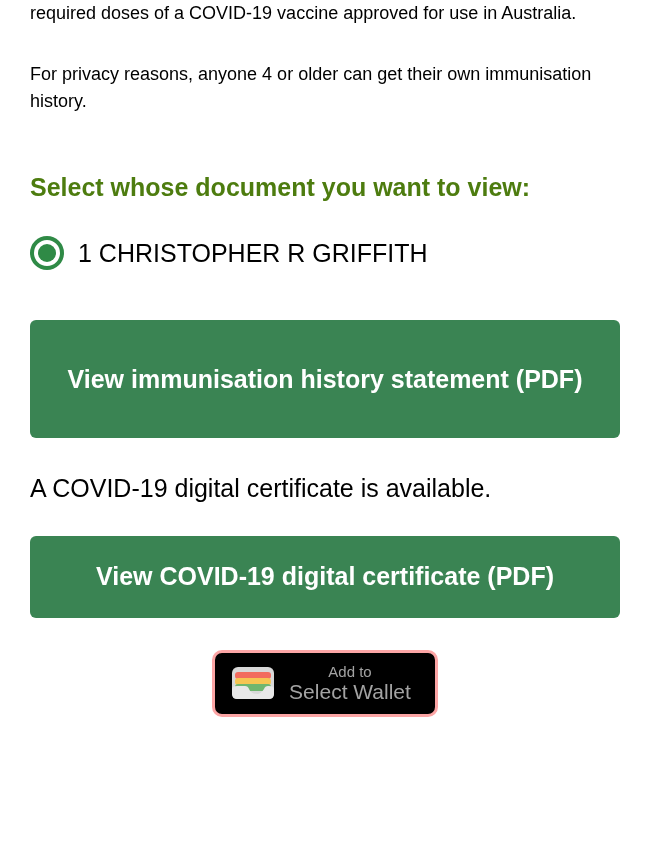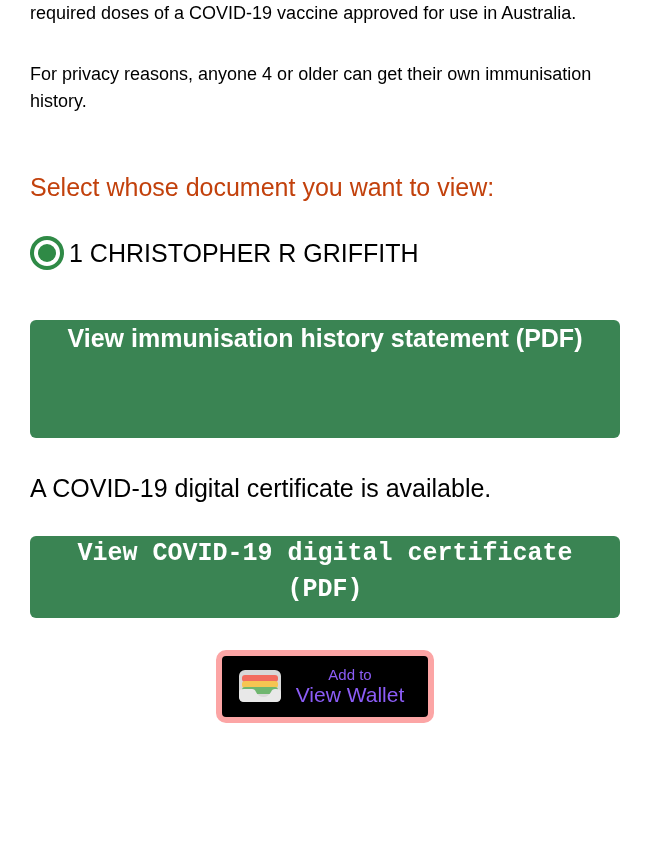--- a/index.html
+++ b/index.html
@@ -12,29 +12,29 @@
       -webkit-font-smoothing: antialiased;
     }
     .intro-text {
       font-size: 18px;
       line-height: 1.5;
       margin-bottom: 34px;
       color: #000;
     }
     .heading-select {
       font-size: 25px;
-      font-weight: 400;
+      font-weight: 700;
       margin-top: 58px;
       margin-bottom: 34px;
-      color: #c2410c;
+      color: #4d7c0f;
     }
     .radio-row {
       display: flex;
       align-items: center;
-      gap: 5px;
+      gap: 14px;
       margin-bottom: 50px;
     }
     .radio-outer {
       width: 34px;
       height: 34px;
       border: 4px solid #2f8a46;
       border-radius: 50%;
       display: flex;
       align-items: center;
       justify-content: center;
@@ -45,53 +45,54 @@
       height: 18px;
       background: #2f8a46;
       border-radius: 50%;
     }
     .radio-label {
       font-size: 25px;
       color: #000;
     }
     .btn-green {
       display: flex;
+      align-items: center;
       justify-content: center;
       width: 100%;
       background: #3a8453;
       color: #fff;
       font-size: 25px;
       font-weight: 600;
       border: none;
       border-radius: 6px;
       text-align: center;
       line-height: 1.45;
       cursor: pointer;
       margin-bottom: 32px;
     }
     .btn-tall { height: 118px; padding: 0 24px; }
-    .btn-short { height: 82px; padding: 0 20px; font-family: Liberation Mono, monospace; }
+    .btn-short { height: 82px; padding: 0 20px; }
     .body-text {
       font-size: 25px;
       line-height: 1.5;
       margin-bottom: 28px;
       color: #000;
     }
     .wallet-wrap {
       display: flex;
       justify-content: center;
       margin-top: 16px;
     }
     .wallet-btn {
       display: flex;
       align-items: center;
       gap: 14px;
       background: #000;
-      color: #8b5cf6;
-      border: 6px solid #fca5a5;
+      color: #a3a3a3;
+      border: 3px solid #fca5a5;
       border-radius: 10px;
       padding: 10px 24px 10px 16px;
       cursor: pointer;
     }
     .wallet-icon-svg { width: 44px; height: 34px; display: block; }
     .wallet-text-col { display: flex; flex-direction: column; line-height: 1.15; }
     .wallet-small { font-size: 15px; font-weight: 400; }
     .wallet-big { font-size: 21px; font-weight: 500; }
   </style>
 </head>
@@ -125,16 +126,16 @@
       <svg class="wallet-icon-svg" viewBox="0 0 44 34">
         <rect x="1" y="1" width="42" height="32" rx="6" fill="#d8d8d8"></rect>
         <rect x="4" y="6" width="36" height="7" rx="3" fill="#f26b5e"></rect>
         <rect x="4" y="12" width="36" height="7" rx="3" fill="#f6c552"></rect>
         <rect x="4" y="18" width="36" height="7" rx="3" fill="#6fb66f"></rect>
         <path d="M1 23 Q1 20 6 20 L14 20 Q17 20 18 23 Q20 28 26 28 Q30 28 33 23 Q34 20 37 20 L38 20 Q43 20 43 23 L43 28 Q43 33 38 33 L6 33 Q1 33 1 28 Z" fill="#e8e8e8"></path>
       </svg>
     </span>
     <span class="wallet-text-col">
       <span class="wallet-small">Add to</span>
-      <span class="wallet-big">View Wallet</span>
+      <span class="wallet-big">Select Wallet</span>
     </span>
   </button>
 </div>
 
 </body></html>

